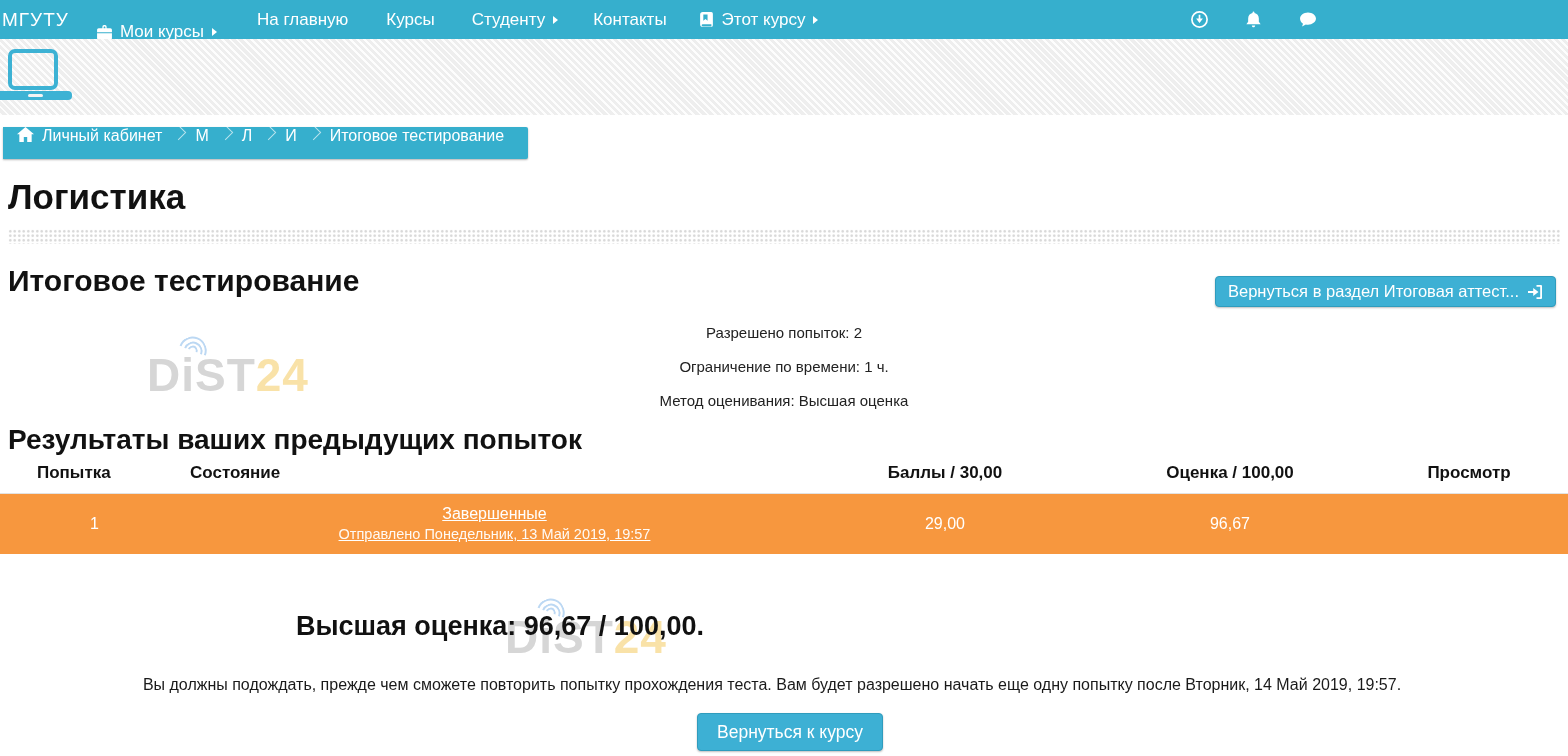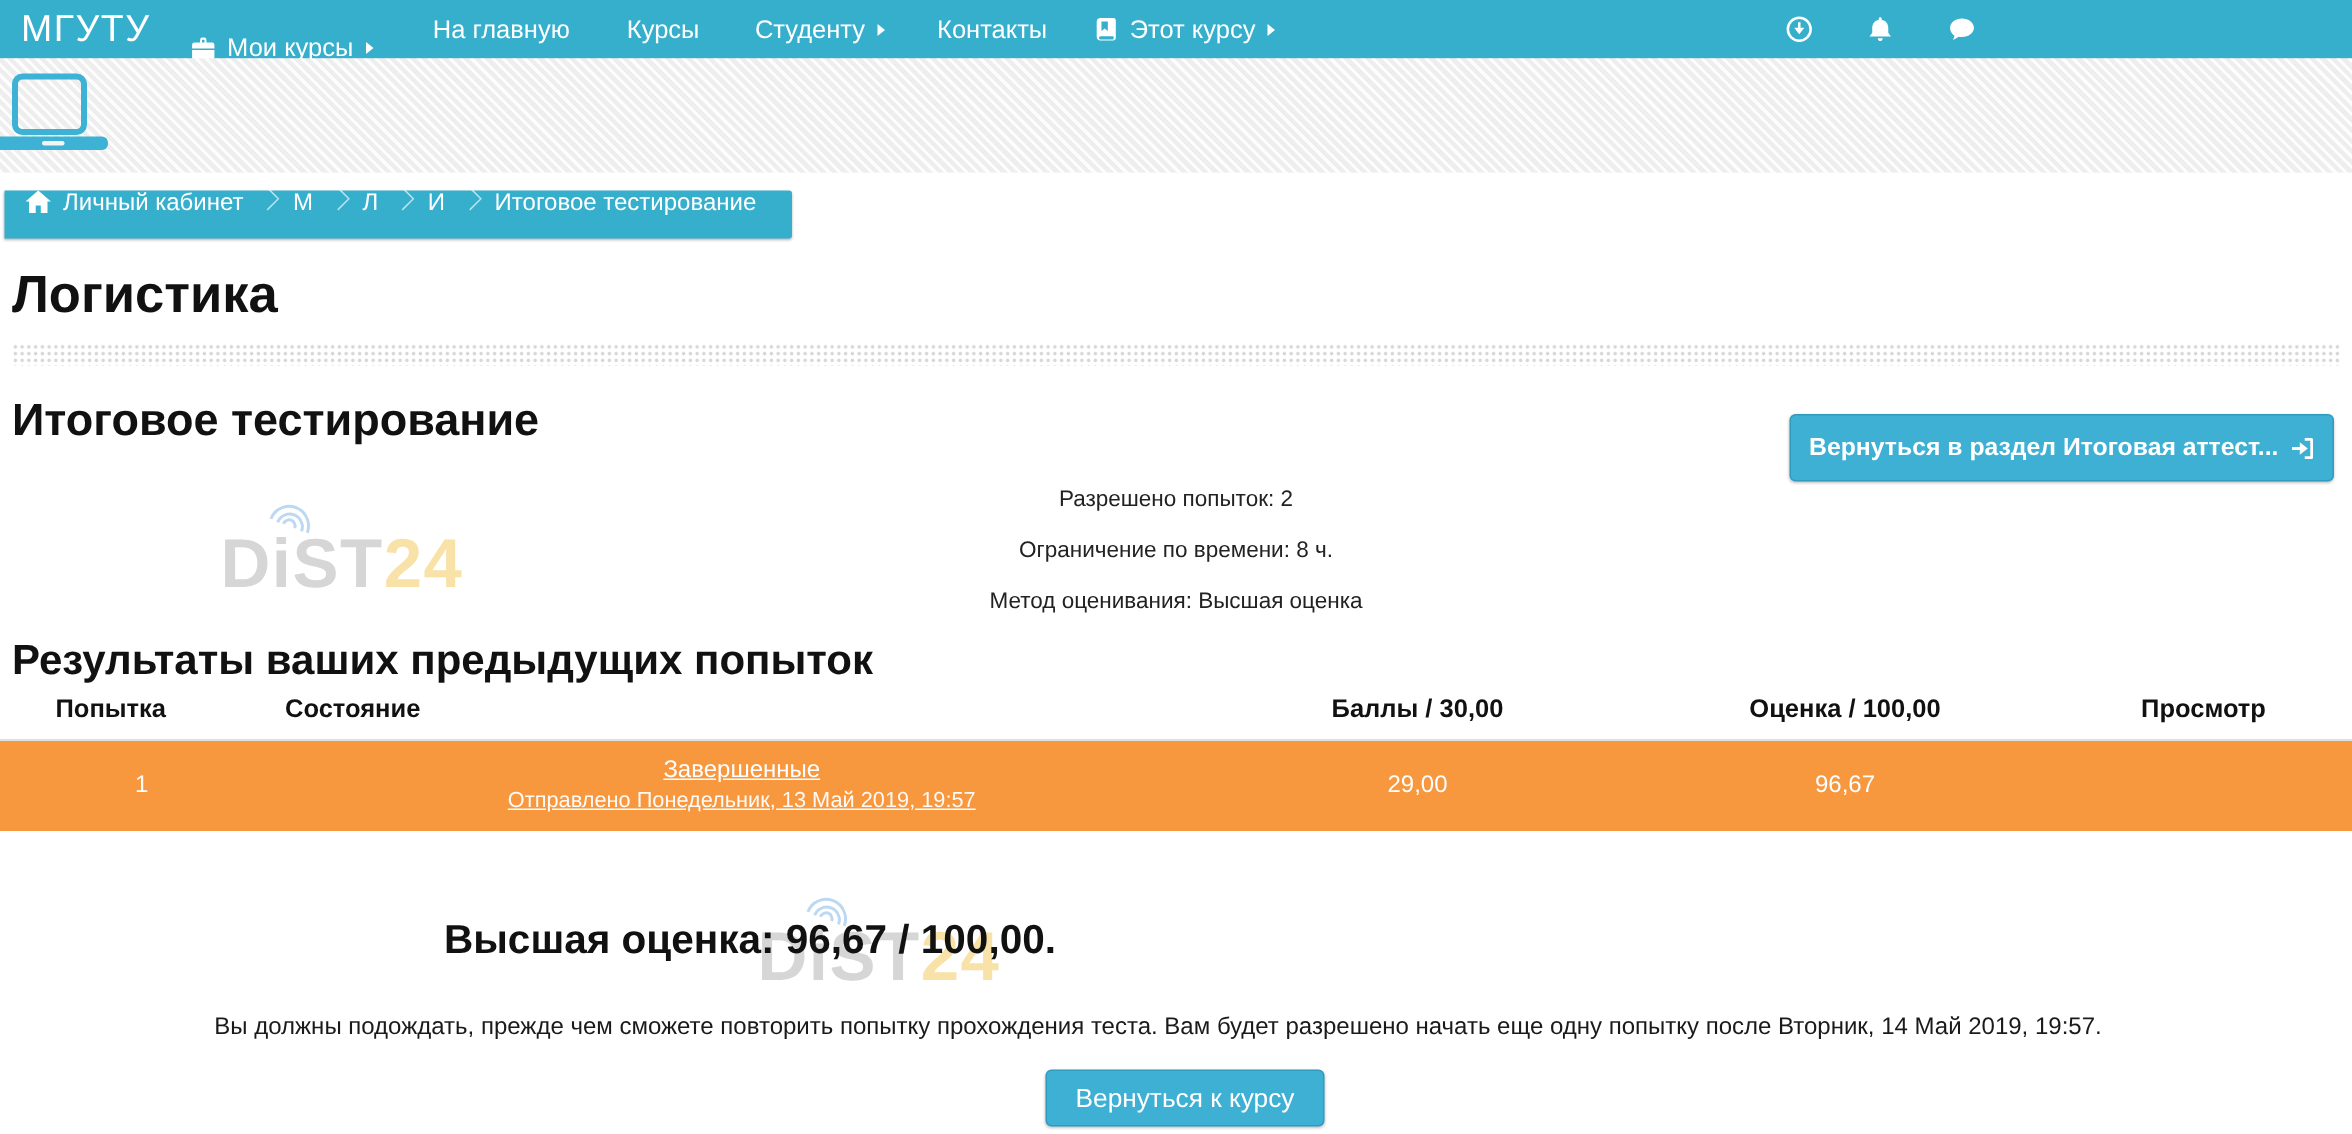--- a/index.html
+++ b/index.html
@@ -3,21 +3,21 @@
 <meta charset="utf-8">
 <style>
   * { box-sizing: border-box; }
   body { margin: 0; font-family: "Liberation Sans", "DejaVu Sans", sans-serif; }
   .screen { position: relative; width: 1568px; height: 756px; background: #fff; overflow: hidden; }
 
   
   .navbar { position: absolute; top: 0; left: 0; width: 1568px; height: 39px;
             background: #36afcd; display: flex; align-items: center; color: #fff;
             box-shadow: 0 1px 2px rgba(0,0,0,.15); }
-  .brand { font-size: 25px; letter-spacing: 1px; margin-left: 14px; cursor: pointer; white-space: nowrap; }
+  .brand { font-size: 19px; letter-spacing: 1px; margin-left: 2px; cursor: pointer; white-space: nowrap; }
   .nav-item { display: flex; align-items: center; font-size: 17px; cursor: pointer; white-space: nowrap; }
   .nav-item .nicon { display: inline-flex; margin-right: 7px; }
   .m1 { margin-left: 27px; margin-top: 25px; } .m2 { margin-left: 40px; } .m3 { margin-left: 38px; }
   .m4 { margin-left: 37px; } .m5 { margin-left: 35px; } .m6 { margin-left: 31px; }
   .caret { width: 0; height: 0; border-left: 5px solid #fff; border-top: 4.5px solid transparent;
            border-bottom: 4.5px solid transparent; margin-left: 8px; }
   .nav-icons { position: absolute; left: 1190px; top: 0; height: 39px; display: flex;
                align-items: center; gap: 35px; }
   .nav-icons span { display: inline-flex; cursor: pointer; }
 
@@ -50,22 +50,22 @@
                     background-size: 4.5px 4.5px; }
   .quiz-title { position: absolute; left: 8px; top: 264px; margin: 0; font-size: 30px;
                 font-weight: bold; color: #111; }
   .results-heading { position: absolute; left: 8px; top: 424px; margin: 0; font-size: 28px;
                      font-weight: bold; color: #111; text-align: right; }
 
   
   .btn { background: #3db0d4; color: #fff; border: 1px solid #2f9cbd; border-radius: 4px;
          cursor: pointer; font-family: inherit; display: inline-flex; align-items: center;
          box-shadow: 0 1px 2px rgba(0,0,0,.25); }
-  .btn-section { position: absolute; right: 12px; top: 276px; height: 45px; font-size: 16.5px;
-                 padding: 0 12px; font-weight: bold; }
+  .btn-section { position: absolute; right: 12px; top: 276px; height: 31px; font-size: 16.5px;
+                 padding: 0 12px; }
   .btn-section .nicon { margin-left: 8px; display: inline-flex; }
   .btn-course-wrap { position: absolute; top: 713px; left: 0; width: 1580px; text-align: center; }
   .btn-course { height: 38px; font-size: 17.5px; padding: 0 19px; display: inline-flex; }
 
   
   .quiz-info { position: absolute; top: 322px; left: 0; width: 1568px; text-align: center; }
   .quiz-info p { margin: 0 0 12px 0; font-size: 15px; line-height: 22px; color: #222; }
 
   
   .attempts-table { position: absolute; top: 454px; left: 0; width: 1568px;
@@ -203,21 +203,21 @@
     <span>Вернуться в раздел Итоговая аттест...</span>
     <span class="nicon">
       <svg width="16" height="16" viewBox="0 0 16 16">
           <path fill="#fff" d="M9.5 1H14a1 1 0 0 1 1 1v12a1 1 0 0 1-1 1H9.5v-1.8h3.7V2.8H9.5zM1 7h5.2V3.9L11.5 8l-5.3 4.1V9H1z"></path>
         </svg>
     </span>
   </button>
 
   <div class="quiz-info">
     <p>Разрешено попыток: 2</p>
-    <p>Ограничение по времени: 8 ч.</p>
+    <p>Ограничение по времени: 1 ч.</p>
     <p>Метод оценивания: Высшая оценка</p>
   </div>
 
   <div class="watermark wm1">
     <span class="wifi-arcs">
         <i class="arc-s"></i>
         <i class="arc-m"></i>
         <i class="arc-l"></i>
       </span>
     <div class="wm-letters"><span class="wm-gray">DiST</span><span class="wm-yellow">24</span></div>

